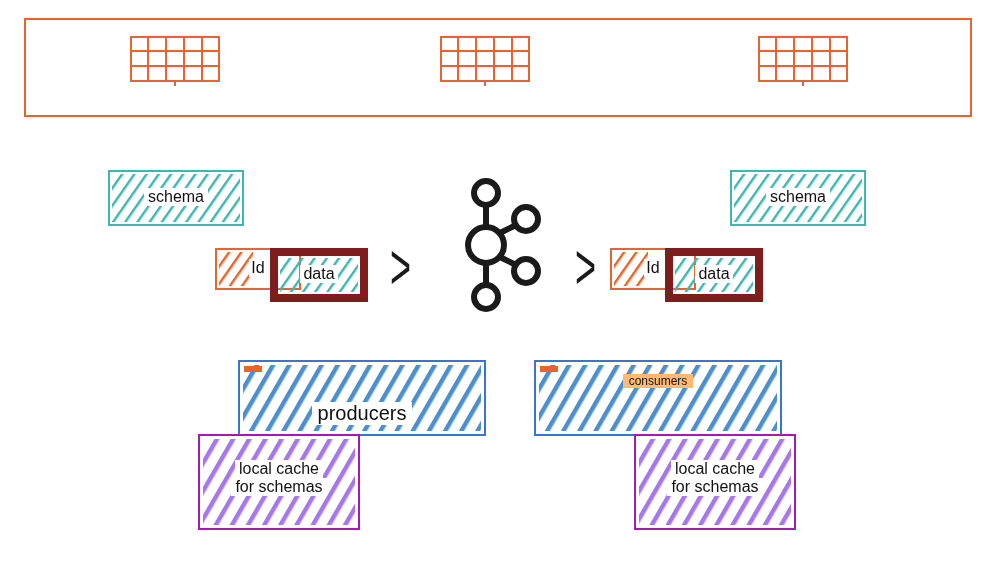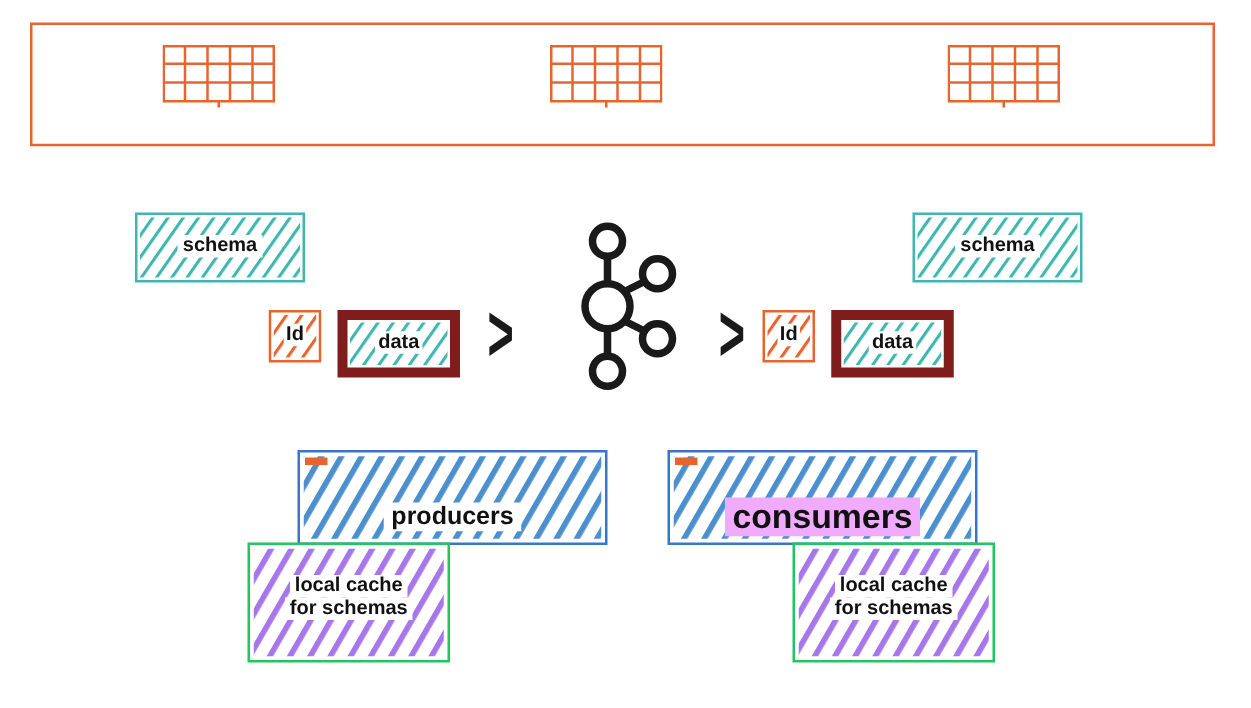--- a/index.html
+++ b/index.html
@@ -1,22 +1,22 @@
 <!DOCTYPE html>
 <html><head>
 <meta charset="utf-8">
 <style>
   html,body{margin:0;padding:0;width:1001px;height:566px;background:#fff;font-family:"Comic Sans MS","Segoe Script","Segoe UI",sans-serif;font-size:16px;color:#111;}
-  .stage{position:relative;width:1001px;height:566px;font-weight:bold;}
+  .stage{position:relative;width:1001px;height:566px;}
   .abs{position:absolute;}
   .outer-box{border:2px solid #e8642f;left:24px;top:18px;width:944px;height:95px;}
-  .cache-box{border:2px solid #22c55e;}
+  .cache-box{border:2px solid #a21caf;}
   .label{color:#111;text-align:center;white-space:nowrap;}
   .schema-box{border:2px solid #3fb7b0;width:132px;height:52px;}
-  .id-box{border:2px solid #e8642f;width:38px;height:38px;}
+  .id-box{border:2px solid #e8642f;width:38px;height:38px;padding-left:44px;}
   .data-box{border:8px solid #7f1d1d;width:82px;height:38px;}
   .producer-box{border:2px solid #3776c9;width:244px;height:72px;}
   .chevron{font-family:inherit;}
 </style>
 </head>
 <body>
 
 <div class="stage">
 
   <div class="abs outer-box"></div>
@@ -135,21 +135,21 @@
     </svg>
     <div class="abs" style="left:4px;top:4px;width:18px;height:6px;background:#e8642f"></div>
     <span class="abs label" style="left:0;right:0;top:24px;background:#fff;padding:0 6px;width:max-content;margin:16px auto;font-size:20px">producers</span>
   </div>
 
   <div class="abs producer-box" style="left:534px;top:360px">
     <svg width="244" height="72" style="position:absolute;left:0;top:0">
       <rect x="3" y="3" width="238" height="66" fill="url(#h-blue)"></rect>
     </svg>
     <div class="abs" style="left:4px;top:4px;width:18px;height:6px;background:#e8642f"></div>
-    <span class="abs label" style="left:0;right:0;top:36px;background:#f0abfc;padding:0 6px;width:max-content;margin:0 auto;font-size:27px">consumers</span>
+    <span class="abs label" style="left:0;right:0;top:12px;background:#fdba74;padding:0 6px;width:max-content;margin:0 auto;font-size:12px">consumers</span>
   </div>
 
   <div class="abs cache-box" style="left:198px;top:434px;width:158px;height:92px">
     <svg width="158" height="92" style="position:absolute;left:0;top:0">
       <defs>
           <pattern id="h-pur" width="14" height="14" patternUnits="userSpaceOnUse" patternTransform="rotate(30)">
             <line x1="0" y1="0" x2="0" y2="14" stroke="#a776ea" stroke-width="9"></line>
           </pattern>
         </defs>
       <rect x="3" y="3" width="152" height="86" fill="url(#h-pur)"></rect>

